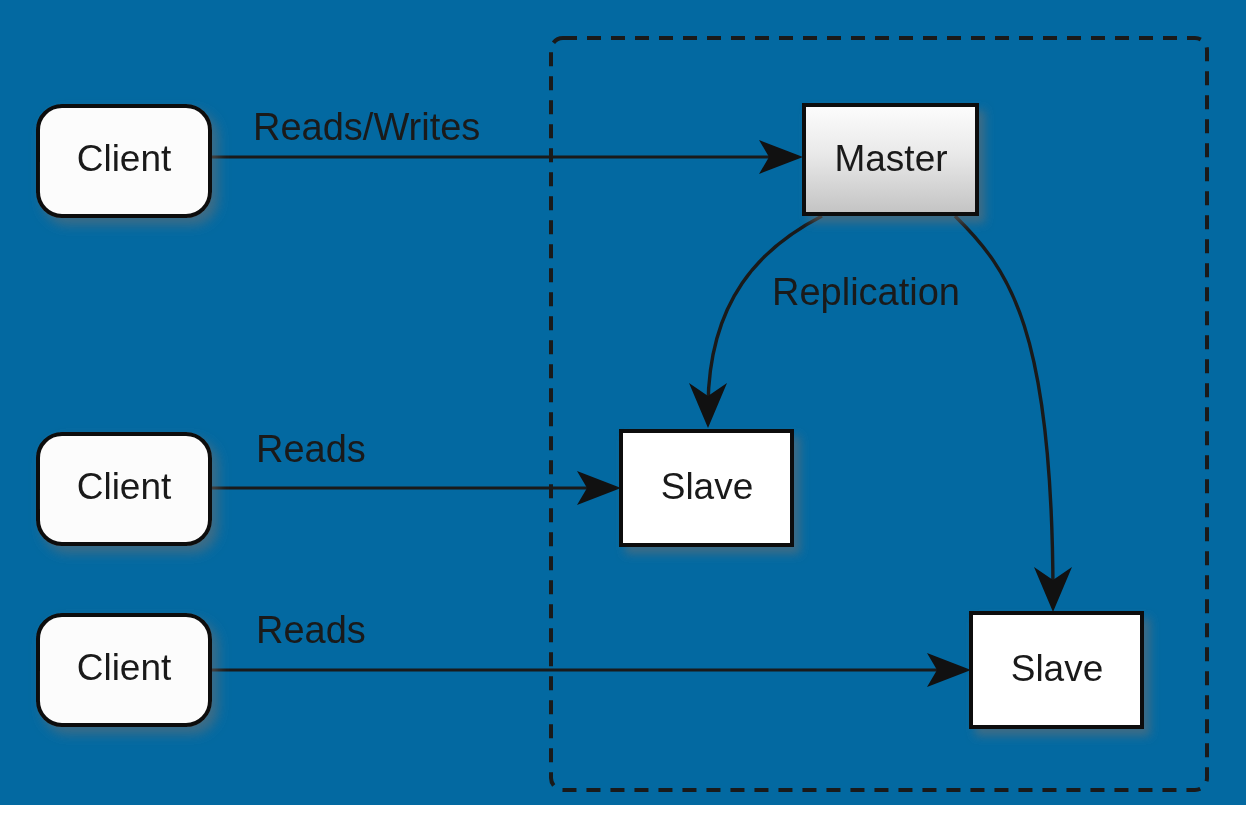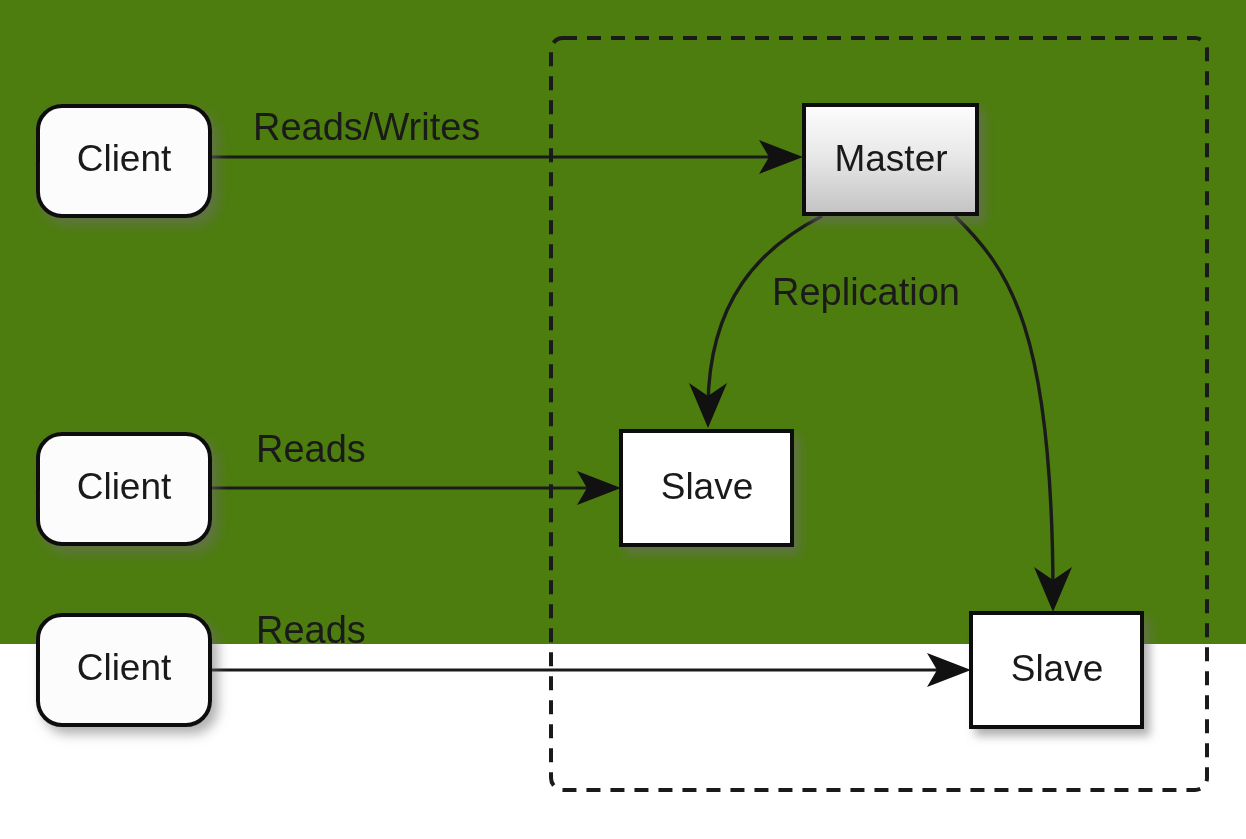--- a/index.html
+++ b/index.html
@@ -10,22 +10,22 @@
   }
   body {
     width: 1246px;
     height: 839px;
     font-family: "Liberation Sans", sans-serif;
     overflow: hidden;
   }
   #diagram-root {
     position: relative;
     width: 1246px;
-    height: 644px;
-    background: #4d7c0f;
+    height: 805px;
+    background: #0369a1;
   }
   #diagram-svg {
     position: absolute;
     top: 0;
     left: 0;
     width: 1246px;
     height: 839px;
   }
   .node-label {
     font-family: "Liberation Sans", sans-serif;

